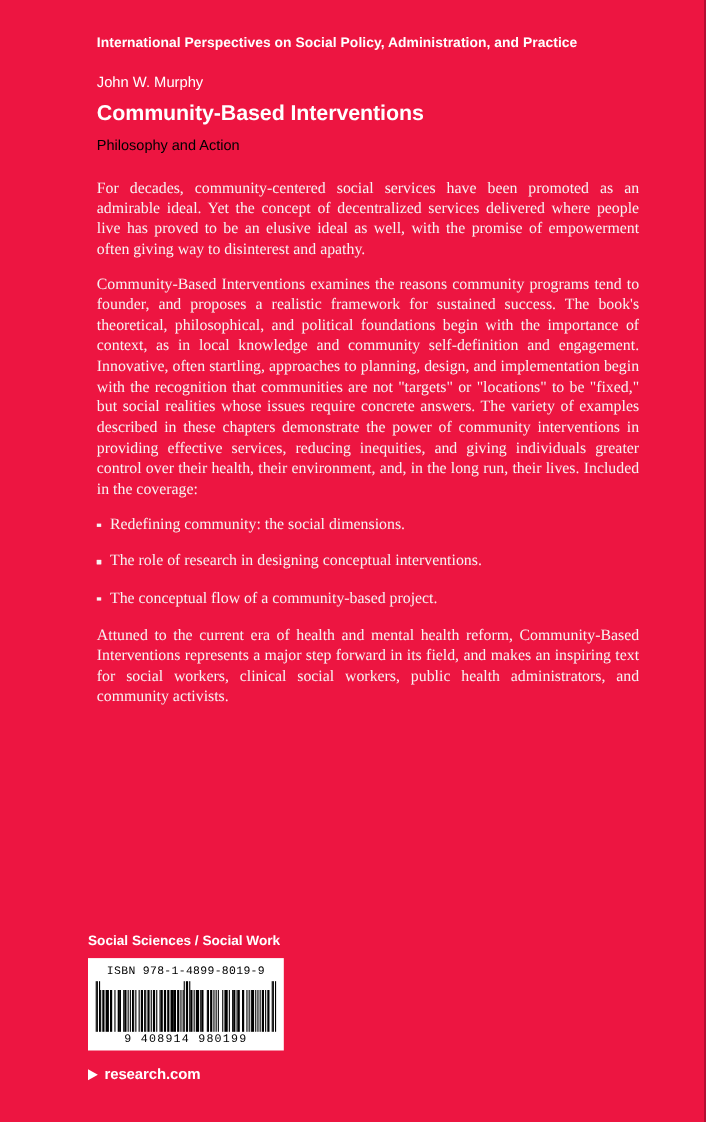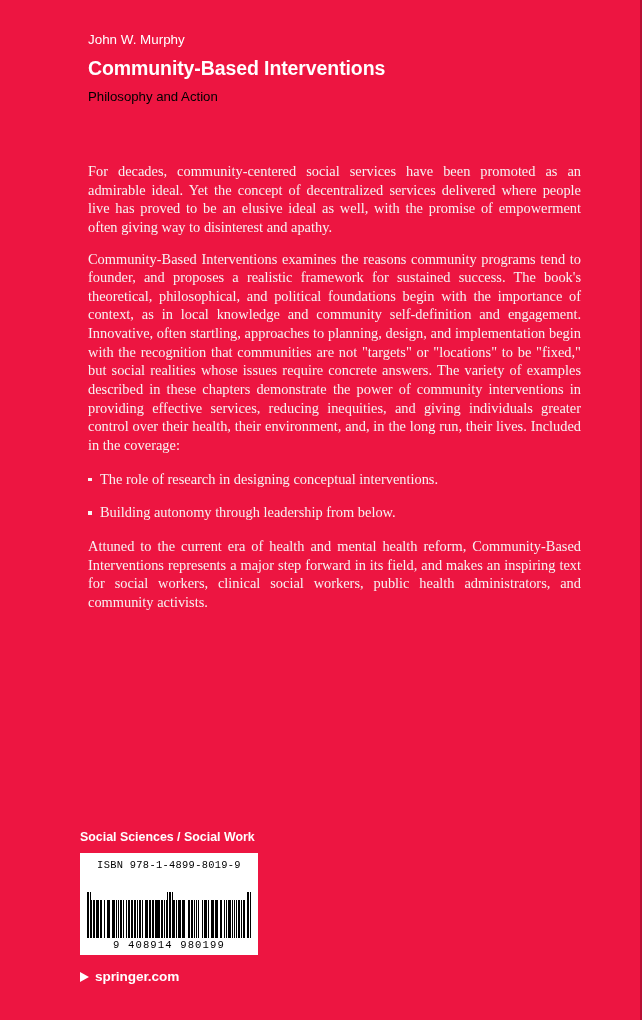--- a/index.html
+++ b/index.html
@@ -127,21 +127,21 @@
     padding: 6px 7px 4px 7px;
     box-sizing: border-box;
   }
   .isbn-text {
     font-family: "Liberation Mono", monospace;
     font-size: 10.4px;
     color: #000000;
     text-align: center;
     letter-spacing: 0.3px;
     white-space: nowrap;
-    margin-bottom: 21px;
+    margin-bottom: 3px;
   }
   .barcode-bars {
     display: flex;
     align-items: flex-end;
     height: 46px;
     gap: 0;
     justify-content: center;
   }
   .barcode-bars span {
     display: block;
@@ -176,43 +176,45 @@
     color: #FFFFFF;
     letter-spacing: -0.1px;
   }
 </style>
 </head>
 <body>
 
 <div id="cover">
 
   <div class="header">
+    <div class="series-title">International Perspectives on Social Policy, Administration, and Practice</div>
     <div class="author">John W. Murphy</div>
     <div class="book-title">Community-Based Interventions</div>
     <div class="book-subtitle">Philosophy and Action</div>
   </div>
 
   <div class="blurb">
     <p>For decades, community-centered social services have been promoted as an admirable ideal. Yet the concept of decentralized services delivered where people live has proved to be an elusive ideal as well, with the promise of empowerment often giving way to disinterest and apathy.</p>
     <p>Community-Based Interventions examines the reasons community programs tend to founder, and proposes a realistic framework for sustained success. The book's theoretical, philosophical, and political foundations begin with the importance of context, as in local knowledge and community self-definition and engagement. Innovative, often startling, approaches to planning, design, and implementation begin with the recognition that communities are not "targets" or "locations" to be "fixed," but social realities whose issues require concrete answers. The variety of examples described in these chapters demonstrate the power of community interventions in providing effective services, reducing inequities, and giving individuals greater control over their health, their environment, and, in the long run, their lives. Included in the coverage:</p>
 
     <ul class="bullet-list">
       <li>
         <span class="bullet-marker"></span>
+        <span>Redefining community: the social dimensions.</span>
       </li>
       <li>
         <span class="bullet-marker"></span>
       </li>
       <li>
         <span class="bullet-marker"></span>
         <span>The role of research in designing conceptual interventions.</span>
       </li>
       <li>
         <span class="bullet-marker"></span>
-        <span>Building autonomy through leadership from below.</span>
+        <span>The conceptual flow of a community-based project.</span>
       </li>
     </ul>
 
     <p class="last-para">Attuned to the current era of health and mental health reform, Community-Based Interventions represents a major step forward in its field, and makes an inspiring text for social workers, clinical social workers, public health administrators, and community activists.</p>
   </div>
 
   <div class="footer">
     <div class="category">Social Sciences / Social Work</div>
 
     <div class="barcode-box">
@@ -361,17 +363,17 @@
           <span style="width: 1px; height: 46px;"></span>
           <span style="background: transparent; width: 1px; height: 38px;"></span>
           <span style="width: 1px; height: 46px;"></span>
           <span style="background: transparent; width: 1px; height: 38px;"></span>
         </div>
       <div class="barcode-digits">9 408914 980199</div>
     </div>
 
     <div class="springer">
       <span class="tri"></span>
-      <span class="springer-label">springer.com</span>
+      <span class="springer-label">research.com</span>
     </div>
   </div>
 
 </div>
 
 </body></html>

